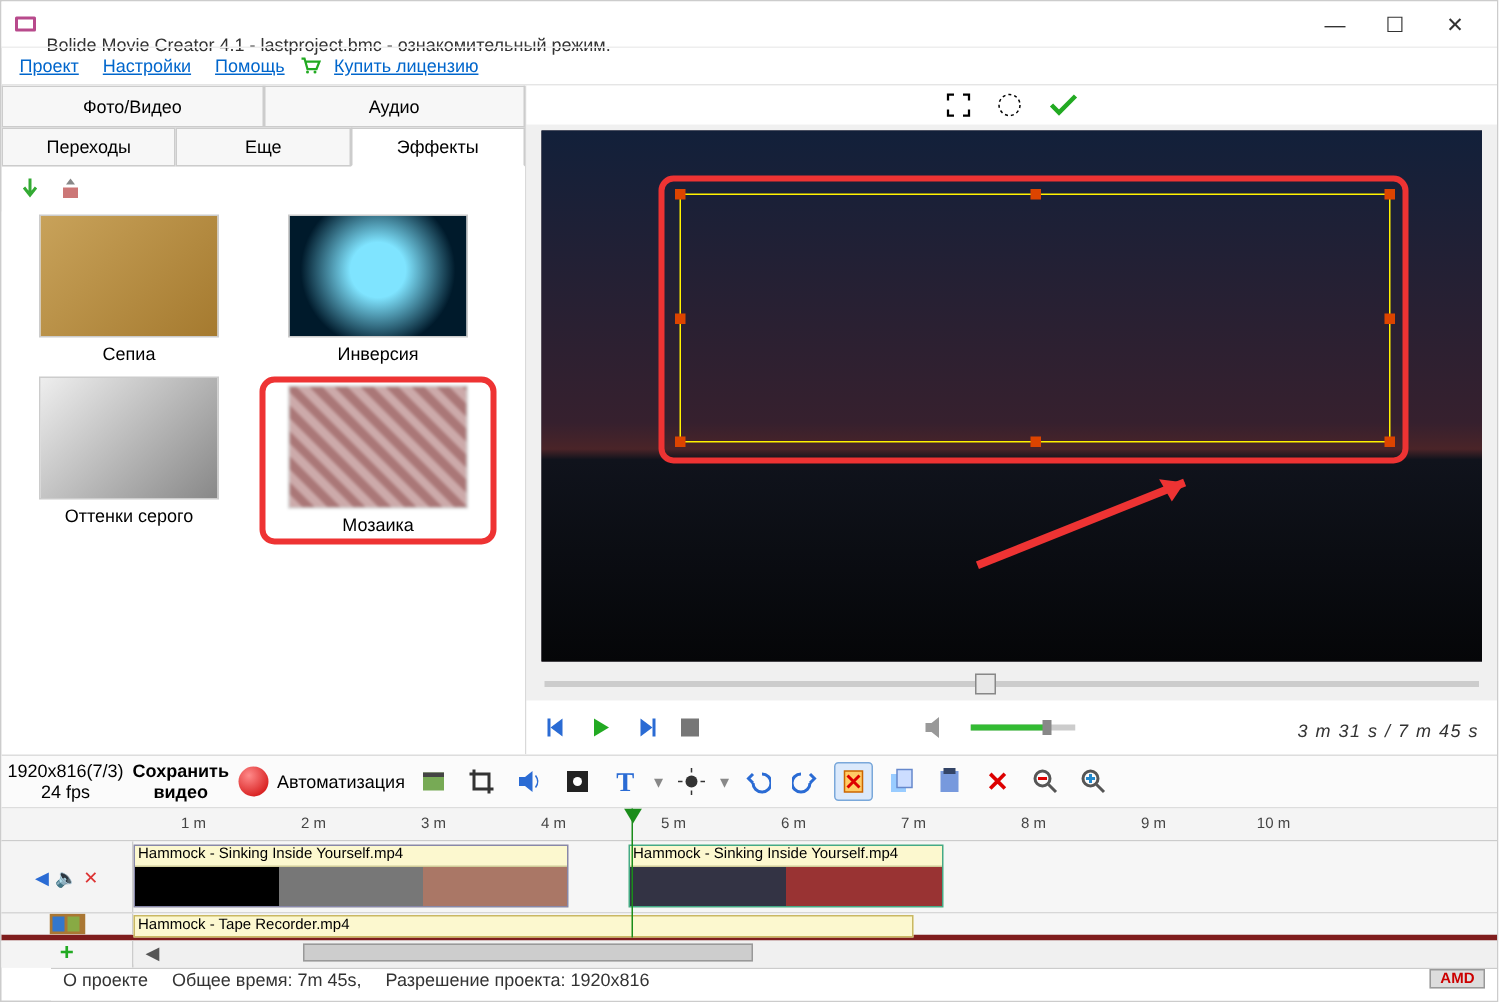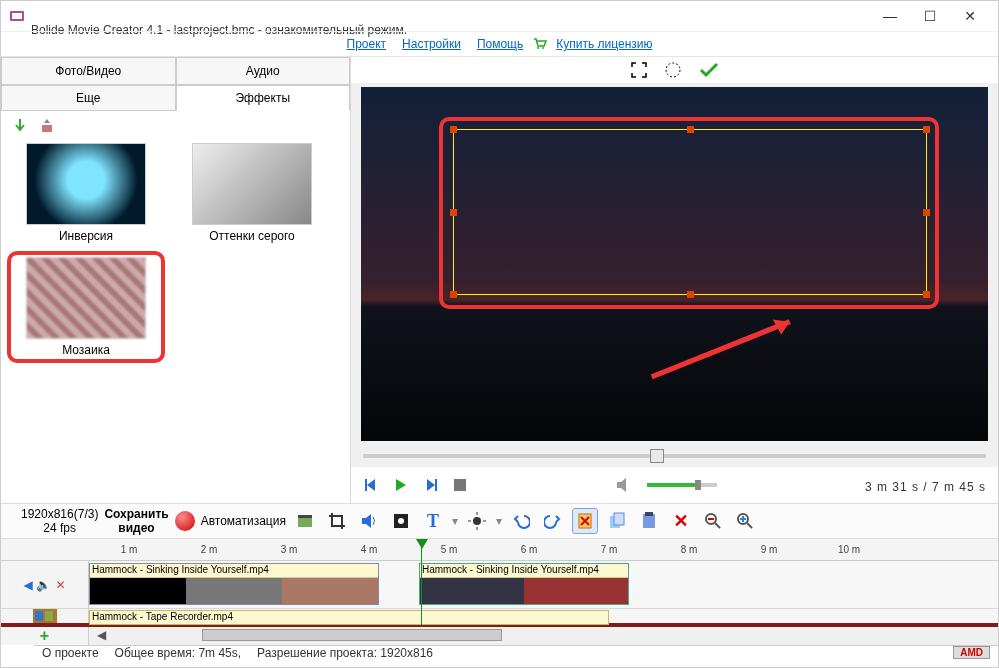--- a/index.html
+++ b/index.html
@@ -3,21 +3,21 @@
 <meta charset="utf-8">
 <style>
 * { box-sizing: border-box; margin: 0; padding: 0; font-family: "Segoe UI", Tahoma, sans-serif; font-size: 12px; }
 body { background: #fff; width: 999px; height: 668px; overflow: hidden; }
 .window { width: 999px; height: 668px; border: 1px solid #ccc; display: flex; flex-direction: column; background:#fff;}
 .titlebar { height: 30px; display: flex; align-items: center; padding: 0 8px; background: #fff; }
 .titlebar .app-icon { width: 16px; height: 16px; margin-right: 6px; }
 .title-text { flex: 1; color: #333; font-size: 12px; margin-top: 28px;}
 .win-controls { display: flex; }
 .win-btn { width: 40px; height: 28px; display: flex; align-items: center; justify-content: center; font-size: 14px; color: #333; }
-.menubar { height: 26px; display: flex; align-items: center; padding: 0 6px; gap: 4px; border-top:1px solid #eee; border-bottom:1px solid #e5e5e5;justify-content:center;}
+.menubar { height: 26px; display: flex; align-items: center; padding: 0 6px; gap: 4px; border-top:1px solid #eee; border-bottom:1px solid #e5e5e5;}
 .menu-item { padding: 3px 6px; color: #333; }
 .menu-item.link { color: #0066cc; text-decoration: underline; }
 .buy-wg { display:flex; align-items:center; gap:3px;}
 .main { display: flex; flex: 1; overflow:hidden;}
 .left-panel { width: 350px; display: flex; flex-direction: column; border-right:1px solid #d9d9d9;}
 .tabs-row { display: flex; border-bottom: 1px solid #ccc; }
 .tab { flex: 1; text-align: center; padding: 6px 0; border: 1px solid #ccc; background: #f7f7f7; border-bottom:none;}
 .tabs-row2 { display: flex; }
 .tab2 { flex: 1; text-align: center; padding: 5px 0; border: 1px solid #ccc; background: #f7f7f7;}
 .tab2.active { background: #fff; border-bottom: 1px solid #fff;}
@@ -36,22 +36,22 @@
 .yel-rect .h.tl{left:-4px;top:-4px;} .yel-rect .h.tr{right:-4px;top:-4px;}
 .yel-rect .h.bl{left:-4px;bottom:-4px;} .yel-rect .h.br{right:-4px;bottom:-4px;}
 .yel-rect .h.tm{left:50%;top:-4px;margin-left:-3px;} .yel-rect .h.bm{left:50%;bottom:-4px;margin-left:-3px;}
 .yel-rect .h.ml{left:-4px;top:50%;margin-top:-3px;} .yel-rect .h.mr{right:-4px;top:50%;margin-top:-3px;}
 .arrow { position:absolute; left:300px; top:230px; width:160px; height:60px; pointer-events:none;}
 .seekbar { height:22px; display:flex; align-items:center; padding: 0 12px;}
 .seek-track { flex:1; height:4px; background:#ccc; position:relative;}
 .seek-thumb { position:absolute; left:46%; top:-5px; width:14px;height:14px; background:#e8e8e8; border:1px solid #888;}
 .play-controls { height:36px; display:flex; align-items:center; padding:0 12px; gap:14px; background:#fff;}
 .spacer{flex:1;}
-.timecode { font-size:18px; color:#333; letter-spacing:1px;}
-.timeline-tools { height:36px; display:flex; align-items:center; padding:0 20px; gap:6px; background:#fbfbfb; border-top:1px solid #ddd; border-bottom:1px solid #ddd;}
+.timecode { font-size:18px; color:#333; letter-spacing:1px;font-style:italic;}
+.timeline-tools { height:36px; display:flex; align-items:center; padding:0 4px; gap:6px; background:#fbfbfb; border-top:1px solid #ddd; border-bottom:1px solid #ddd;}
 .tl-info { font-size:11px; text-align:center; line-height:1.2;}
 .tl-save { font-weight:bold; font-size:11px; text-align:center; line-height:1.2;}
 .record-btn {width:20px;height:20px;border-radius:50%;background:radial-gradient(circle at 35% 30%,#ff8a8a,#c00);}
 .tool-btn { width:26px; height:26px; display:flex; align-items:center; justify-content:center; border:1px solid transparent; border-radius:3px;}
 .tool-btn.hl { background:#dbe9fb; border:1px solid #7aa8da;}
 .ruler { height:22px; background:#f4f4f4; display:flex; align-items:center; padding-left:88px; gap:0; position:relative; border-bottom:1px solid #ccc;}
 .ruler .tick { width:80px; font-size:10px; color:#444;text-align:center;}
 .playhead { position:absolute; left:420px; top:0; bottom:0; width:1px; background:#1a8c1a;}
 .playhead-flag{position:absolute;left:413px;top:0;width:16px;height:16px;}
 .tracks { background:#f0f0f0; position:relative;}
@@ -107,37 +107,42 @@
     </span>
   </div>
 
   <div class="main">
     <div class="left-panel">
       <div class="tabs-row">
         <div class="tab">Фото/Видео</div>
         <div class="tab">Аудио</div>
       </div>
       <div class="tabs-row2">
+        <div class="tab2">Переходы</div>
         <div class="tab2">Еще</div>
         <div class="tab2 active">Эффекты</div>
       </div>
       <div class="fx-toolbar">
         <span>
             <svg width="18" height="18">
               <path d="M9 2v10M5 8l4 5 4-5" stroke="#3a3" stroke-width="2" fill="none"></path>
             </svg>
           </span>
         <span>
             <svg width="18" height="18">
               <rect x="3" y="8" width="10" height="7" fill="#c77"></rect>
               <path d="M8 2l3 4H5z" fill="#888"></path>
             </svg>
           </span>
       </div>
       <div class="fx-list">
+        <div class="fx-item">
+          <div class="fx-thumb" style="background:linear-gradient(135deg,#c8a25a,#a57a2f);"></div>
+          <div>Сепиа</div>
+        </div>
         <div class="fx-item">
           <div class="fx-thumb" style="background:radial-gradient(circle at 50% 45%,#7fe4ff 25%,#001a2b 70%);"></div>
           <div>Инверсия</div>
         </div>
         <div class="fx-item">
           <div class="fx-thumb" style="background:linear-gradient(135deg,#eee,#888);"></div>
           <div>Оттенки серого</div>
         </div>
         <div class="fx-item hl-red">
           <div class="fx-thumb" style="background:repeating-linear-gradient(45deg,#caa,#caa 6px,#a77 6px,#a77 12px);filter:blur(1px);"></div>

